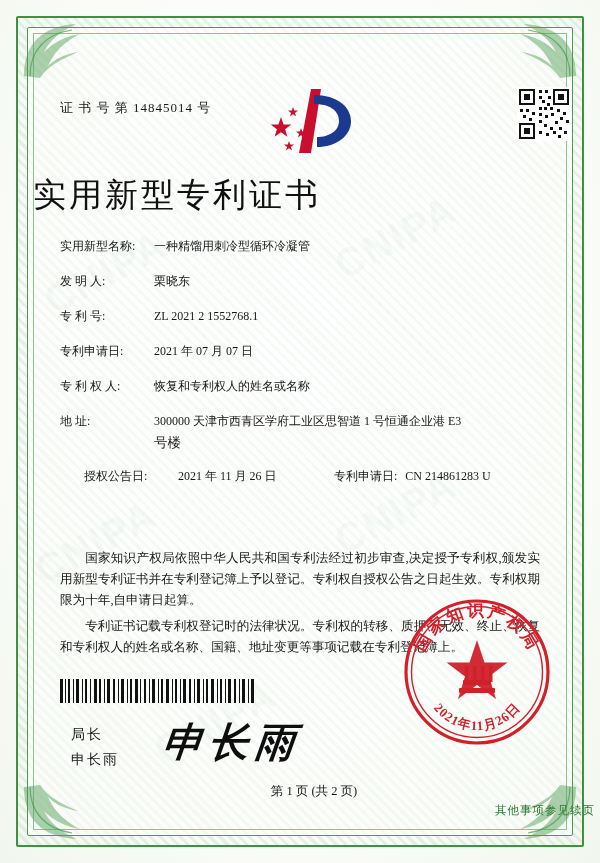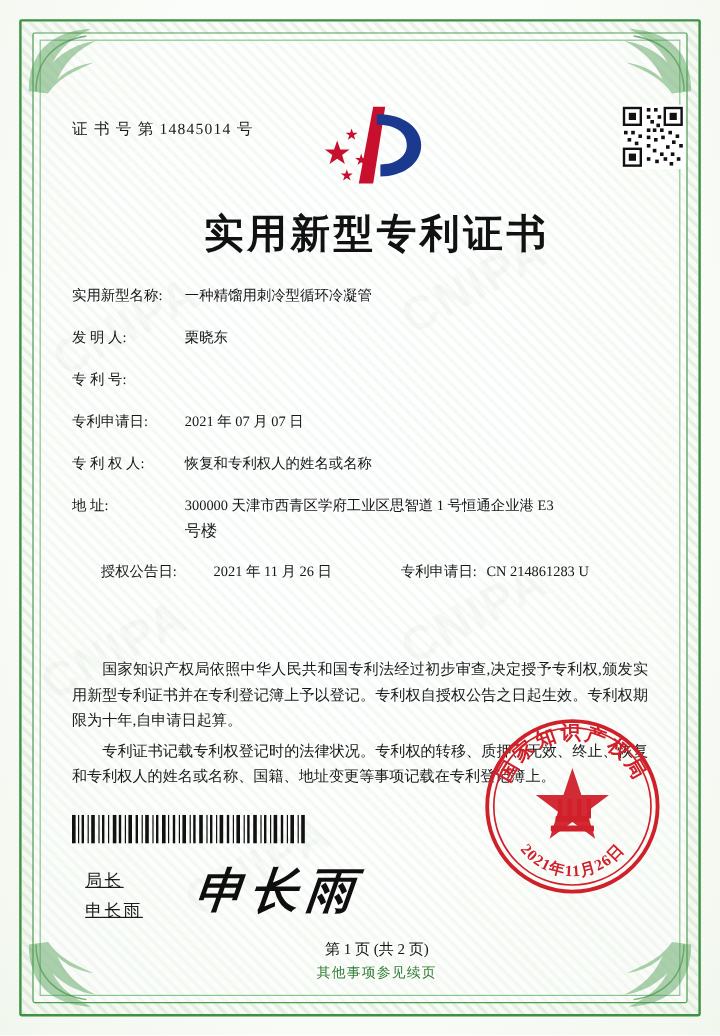--- a/index.html
+++ b/index.html
@@ -111,23 +111,22 @@
     transform: translateX(-50%);
     top: 52px;
     width: 110px; height: 72px;
   }
   .emblem svg { display:block; }
 
   .title {
     position: absolute;
     top: 140px;
     left: 0; right: 0;
-    text-align: center;
     font-family: "Liberation Serif", serif;
-    font-weight: 700;
+    font-weight: 400;
     font-size: 33px;
     letter-spacing: 3px;
     color: #111;
   }
 
   
   .fields {
     position: absolute;
     left: 27px; top: 203px;
     width: 480px;
@@ -177,21 +176,20 @@
   }
   .barcode svg { display:block; }
 
   
   .sig-label {
     position: absolute;
     left: 38px; top: 689px;
     font-size: 14px;
     line-height: 25px;
     letter-spacing: 2px;
-    text-decoration: underline;
   }
   .sig-hand {
     position: absolute;
     left: 130px; top: 682px;
     font-family: "Liberation Serif", serif;
     font-size: 40px;
     font-weight: 700;
     font-style: italic;
     letter-spacing: 6px;
     color: #0e0e0e;
@@ -212,21 +210,21 @@
     bottom: 30px;
     text-align: center;
     font-size: 12.5px;
     color: #141414;
   }
 
   .footnote {
     position: absolute;
     left: 0; right: 0;
     bottom: 12px;
-    text-align: center;
+    text-align: right;
     font-size: 11.5px;
     color: #2f7a33;
     letter-spacing: 1px;
   }
 </style>
 </head>
 <body>
 
 <div class="page">
 
@@ -337,20 +335,21 @@
       <div class="row">
         <div class="lbl lbl-w1">实用新型名称:</div>
         <div class="val">一种精馏用刺冷型循环冷凝管</div>
       </div>
       <div class="row">
         <div class="lbl lbl-w1">发  明  人:</div>
         <div class="val">栗晓东</div>
       </div>
       <div class="row">
         <div class="lbl lbl-w1">专  利  号:</div>
+        <div class="val">ZL 2021 2 1552768.1</div>
       </div>
       <div class="row">
         <div class="lbl lbl-w1">专利申请日:</div>
         <div class="val">2021 年 07 月 07 日</div>
       </div>
       <div class="row">
         <div class="lbl lbl-w1">专 利 权 人:</div>
         <div class="val">恢复和专利权人的姓名或名称</div>
       </div>
       <div class="row">

